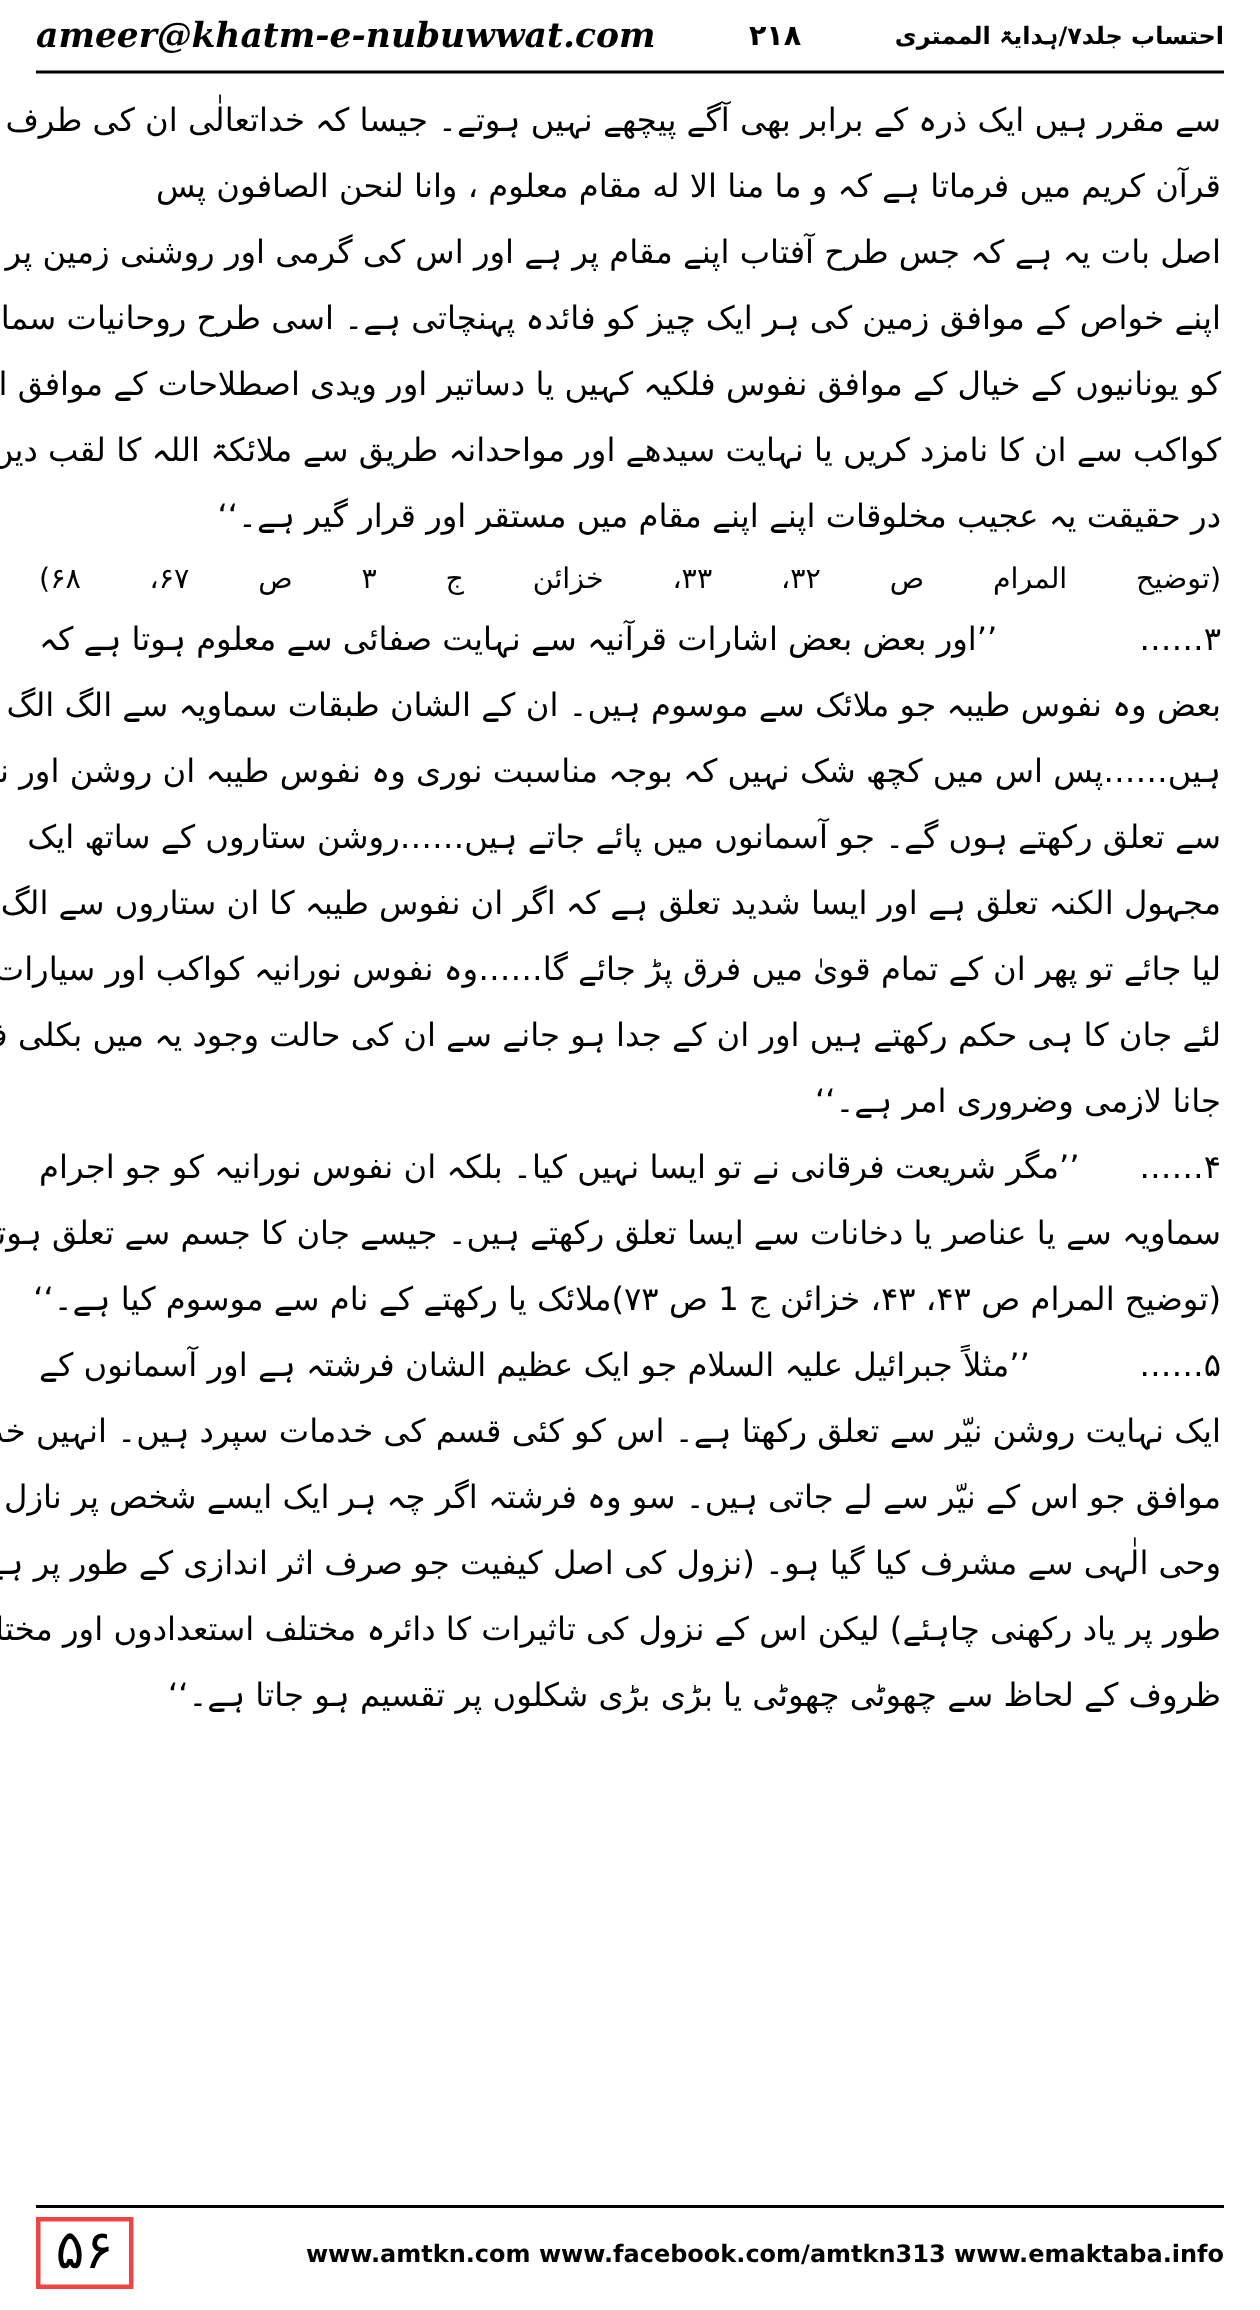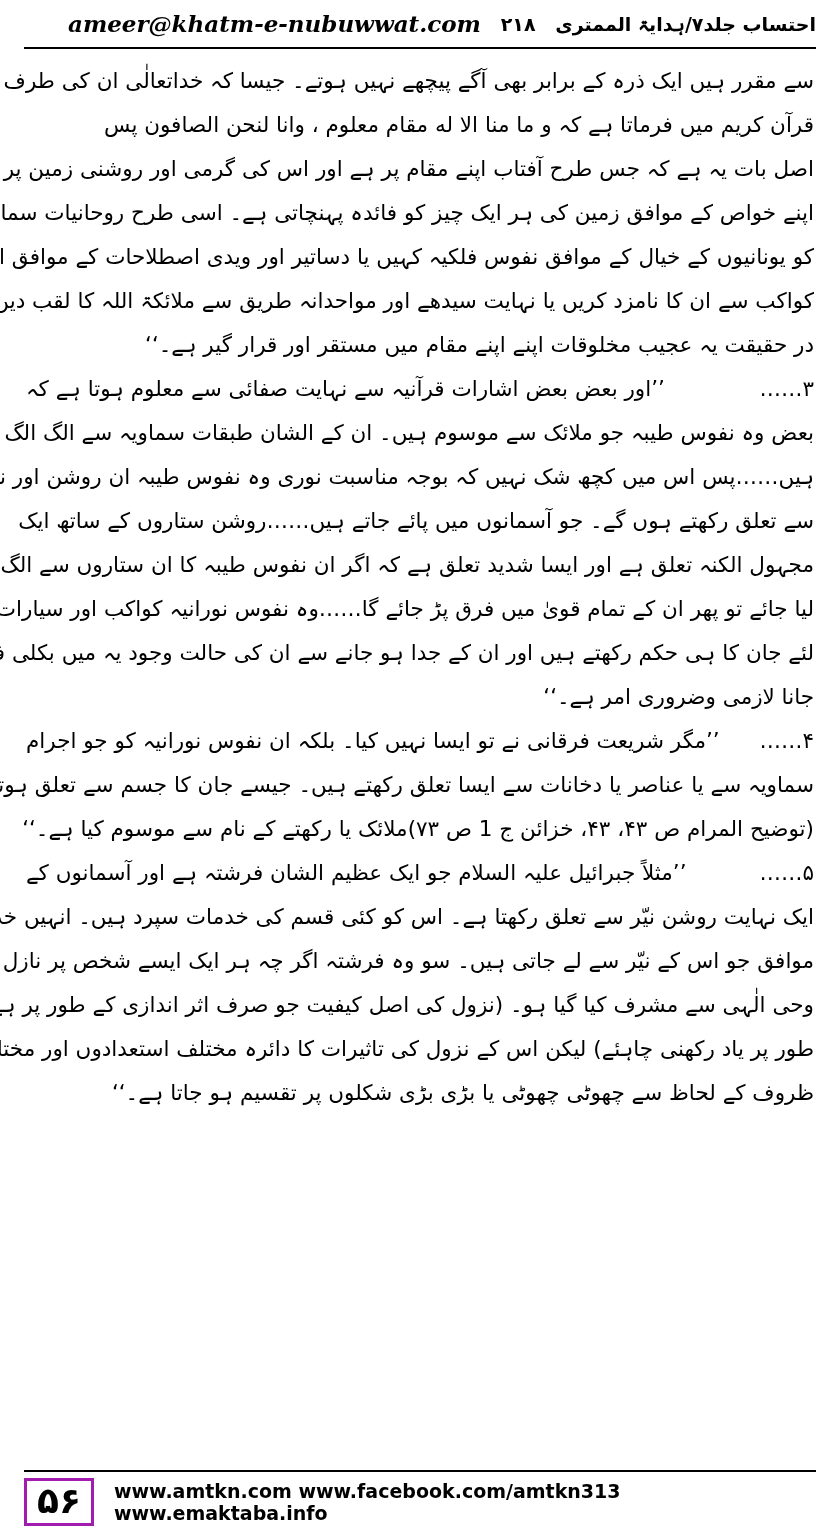--- a/index.html
+++ b/index.html
@@ -29,41 +29,40 @@
     display: flex;
     flex-direction: row;
     align-items: center;
     justify-content: space-between;
     padding: 10px 24px 4px 24px;
     box-sizing: border-box;
     width: 840px;
   }
   .header-right {
     font-family: "DejaVu Sans", sans-serif;
-    font-size: 19px;
+    font-size: 16px;
     font-weight: bold;
     direction: rtl;
     white-space: nowrap;
     letter-spacing: 0px;
   }
   .header-center {
     font-family: "DejaVu Sans", sans-serif;
     font-size: 19px;
     font-weight: bold;
     direction: rtl;
     white-space: nowrap;
   }
   .header-left {
     font-family: "DejaVu Serif", serif;
     font-size: 23px;
     font-style: italic;
     font-weight: bold;
     direction: ltr;
     white-space: nowrap;
-    margin-left: 44px;
   }
   .rule-top {
     width: 792px;
     margin: 6px auto 0 auto;
     border-top: 2px solid #000;
   }
 
   
   .content {
     padding: 10px 26px 0 26px;
@@ -117,29 +116,29 @@
     display: flex;
     flex-direction: row-reverse;
     align-items: center;
     justify-content: space-between;
     padding: 6px 24px 14px 24px;
     box-sizing: border-box;
   }
   .page-number-box {
     font-family: "DejaVu Sans", sans-serif;
     font-size: 36px;
-    font-weight: bold;
-    border: 3px solid #a21caf;
+    font-weight: normal;
+    border: 3px solid #ef4444;
     padding: 0px 10px 2px 10px;
     line-height: 1.1;
     direction: rtl;
   }
   .footer-links {
     font-family: "DejaVu Sans", sans-serif;
-    font-size: 19px;
+    font-size: 16px;
     font-weight: bold;
     direction: ltr;
     letter-spacing: 0px;
     padding-left: 20px;
   }
 </style>
 </head>
 <body>
 
 <div class="page">
@@ -154,20 +153,21 @@
   <div class="content">
 
     <div class="urdu-line">سے مقرر ہیں ایک ذرہ کے برابر بھی آگے پیچھے نہیں ہوتے۔ جیسا کہ خداتعالٰی ان کی طرف سے</div>
     <div class="urdu-line">قرآن کریم میں فرماتا ہے کہ و ما منا الا له مقام معلوم ، وانا لنحن الصافون پس</div>
     <div class="urdu-line">اصل بات یہ ہے کہ جس طرح آفتاب اپنے مقام پر ہے اور اس کی گرمی اور روشنی زمین پر پھیل کر</div>
     <div class="urdu-line">اپنے خواص کے موافق زمین کی ہر ایک چیز کو فائدہ پہنچاتی ہے۔ اسی طرح روحانیات سماویہ خواہ ان</div>
     <div class="urdu-line">کو یونانیوں کے خیال کے موافق نفوس فلکیہ کہیں یا دساتیر اور ویدی اصطلاحات کے موافق ارواح</div>
     <div class="urdu-line">کواکب سے ان کا نامزد کریں یا نہایت سیدھے اور مواحدانہ طریق سے ملائکۃ اللہ کا لقب دیں۔</div>
     <div class="urdu-line last">در حقیقت یہ عجیب مخلوقات اپنے اپنے مقام میں مستقر اور قرار گیر ہے۔‘‘</div>
 
+    <div class="ref-line ref-right">(توضیح المرام ص ۳۲، ۳۳، خزائن ج ۳ ص ۶۷، ۶۸)</div>
 
     <div class="urdu-line">
       <span class="w">۳……</span>
       <span class="w">’’اور بعض بعض اشارات قرآنیہ سے نہایت صفائی سے معلوم ہوتا ہے کہ</span>
     </div>
     <div class="urdu-line">بعض وہ نفوس طیبہ جو ملائک سے موسوم ہیں۔ ان کے الشان طبقات سماویہ سے الگ الگ</div>
     <div class="urdu-line">ہیں……پس اس میں کچھ شک نہیں کہ بوجہ مناسبت نوری وہ نفوس طیبہ ان روشن اور نورانی ستاروں</div>
     <div class="urdu-line">سے تعلق رکھتے ہوں گے۔ جو آسمانوں میں پائے جاتے ہیں……روشن ستاروں کے ساتھ ایک</div>
     <div class="urdu-line">مجہول الکنہ تعلق ہے اور ایسا شدید تعلق ہے کہ اگر ان نفوس طیبہ کا ان ستاروں سے الگ ہونا فرض کر</div>
     <div class="urdu-line">لیا جائے تو پھر ان کے تمام قویٰ میں فرق پڑ جائے گا……وہ نفوس نورانیہ کواکب اور سیارات کے</div>

